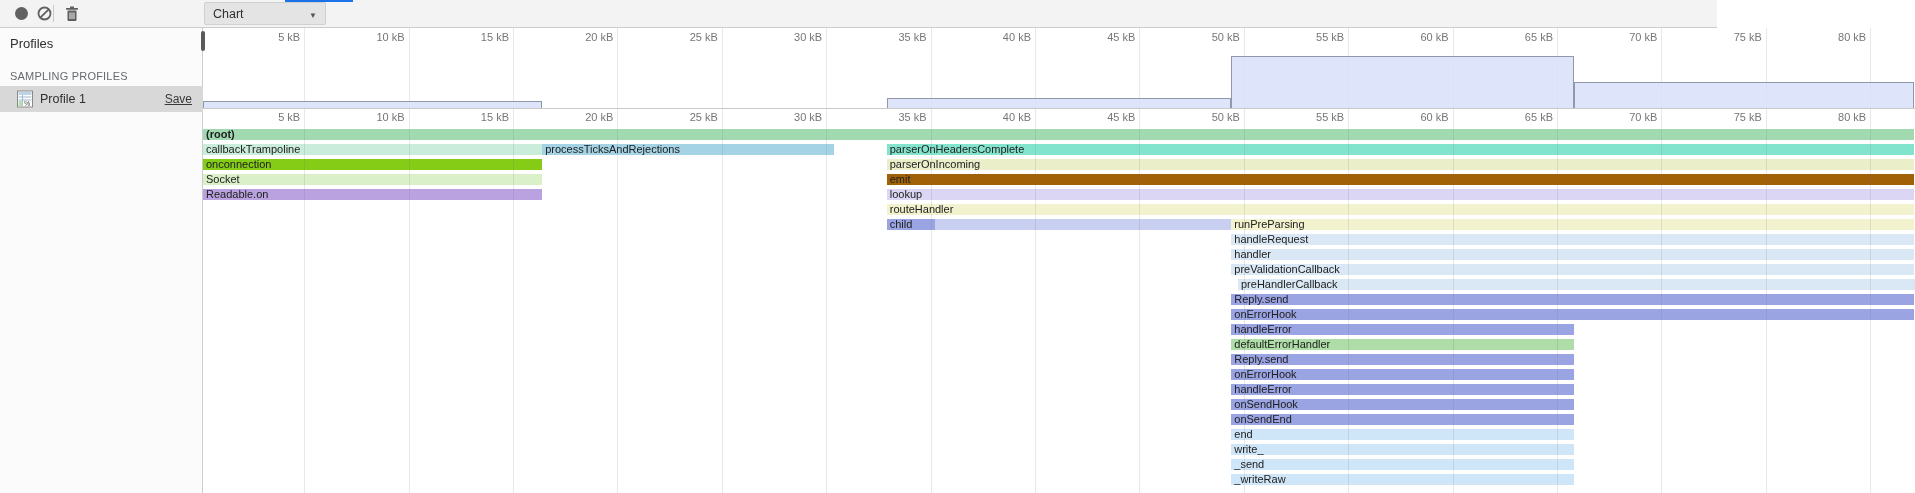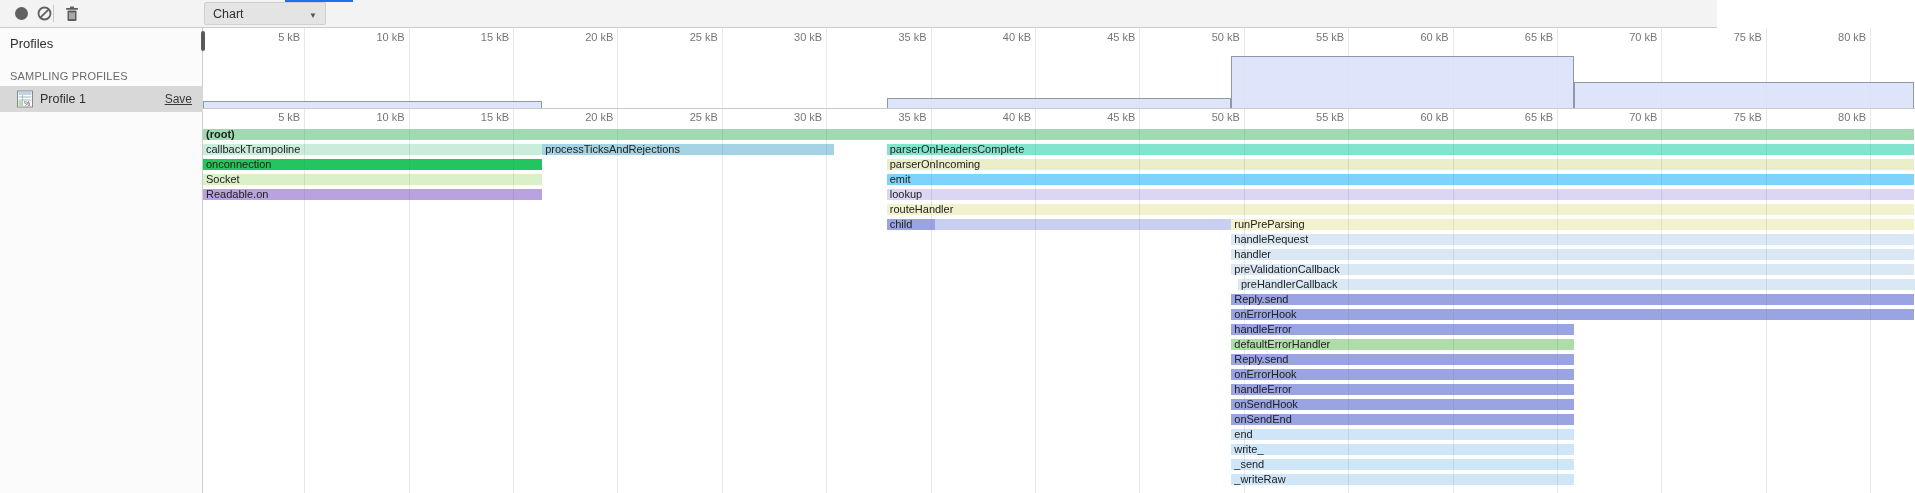--- a/index.html
+++ b/index.html
@@ -159,26 +159,26 @@
 <div class="flame" id="flame">
     <div class="frow" style="top: 3.5px;">
       <div class="fbar" style="left: 0px; width: 1711.05px; background: rgb(161, 218, 177); font-weight: bold;"><span>(root)</span></div>
     </div>
     <div class="frow" style="top: 18.5px;">
       <div class="fbar" style="left: 0px; width: 339.232px; background: rgb(201, 236, 219);"><span>callbackTrampoline</span></div>
       <div class="fbar" style="left: 339.232px; width: 292px; background: rgb(164, 211, 230);"><span>processTicksAndRejections</span></div>
       <div class="fbar" style="left: 683.752px; width: 1027.3px; background: rgb(131, 228, 205);"><span>parserOnHeadersComplete</span></div>
     </div>
     <div class="frow" style="top: 33.5px;">
-      <div class="fbar" style="left: 0px; width: 339.232px; background: #22c55e;"><span>onconnection</span></div>
+      <div class="fbar" style="left: 0px; width: 339.232px; background: #84cc16;"><span>onconnection</span></div>
       <div class="fbar" style="left: 683.752px; width: 1027.3px; background: rgb(234, 238, 201);"><span>parserOnIncoming</span></div>
     </div>
     <div class="frow" style="top: 48.5px;">
       <div class="fbar" style="left: 0px; width: 339.232px; background: rgb(217, 240, 201);"><span>Socket</span></div>
-      <div class="fbar" style="left: 683.752px; width: 1027.3px; background: #7dd3fc;"><span>emit</span></div>
+      <div class="fbar" style="left: 683.752px; width: 1027.3px; background: #a16207;"><span>emit</span></div>
     </div>
     <div class="frow" style="top: 63.5px;">
       <div class="fbar" style="left: 0px; width: 339.232px; background: rgb(185, 162, 223);"><span>Readable.on</span></div>
       <div class="fbar" style="left: 683.752px; width: 1027.3px; background: rgb(219, 214, 244);"><span>lookup</span></div>
     </div>
     <div class="frow" style="top: 78.5px;">
       <div class="fbar" style="left: 683.752px; width: 1027.3px; background: rgb(242, 242, 207);"><span>routeHandler</span></div>
     </div>
     <div class="frow" style="top: 93.5px;">
       <div class="fbar" style="left: 683.752px; width: 48.024px; background: rgb(154, 164, 227);"><span>child</span></div>

